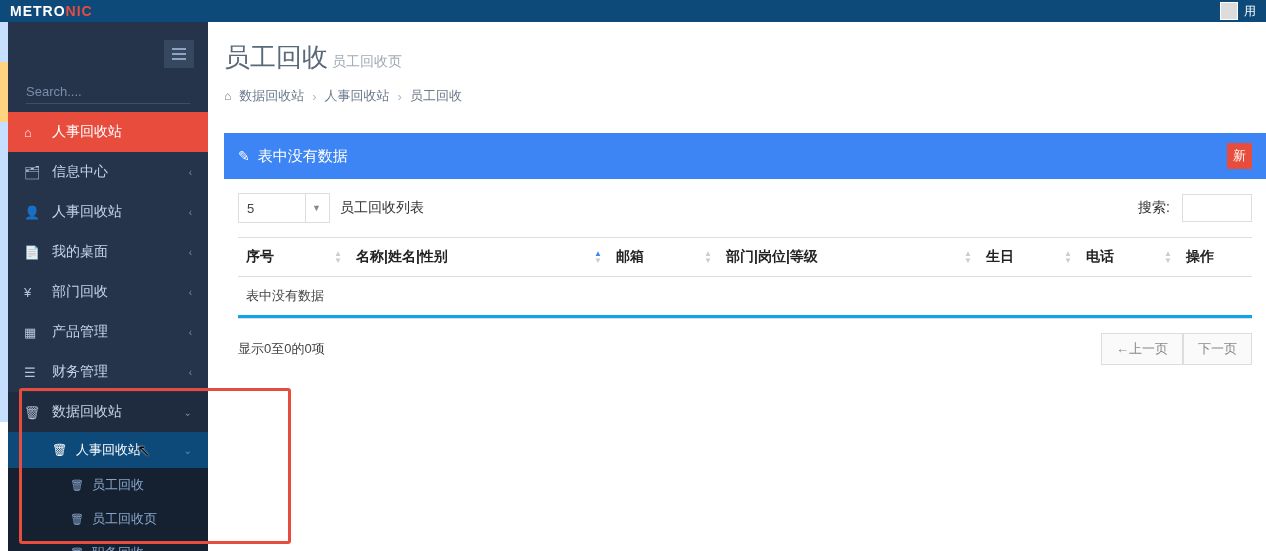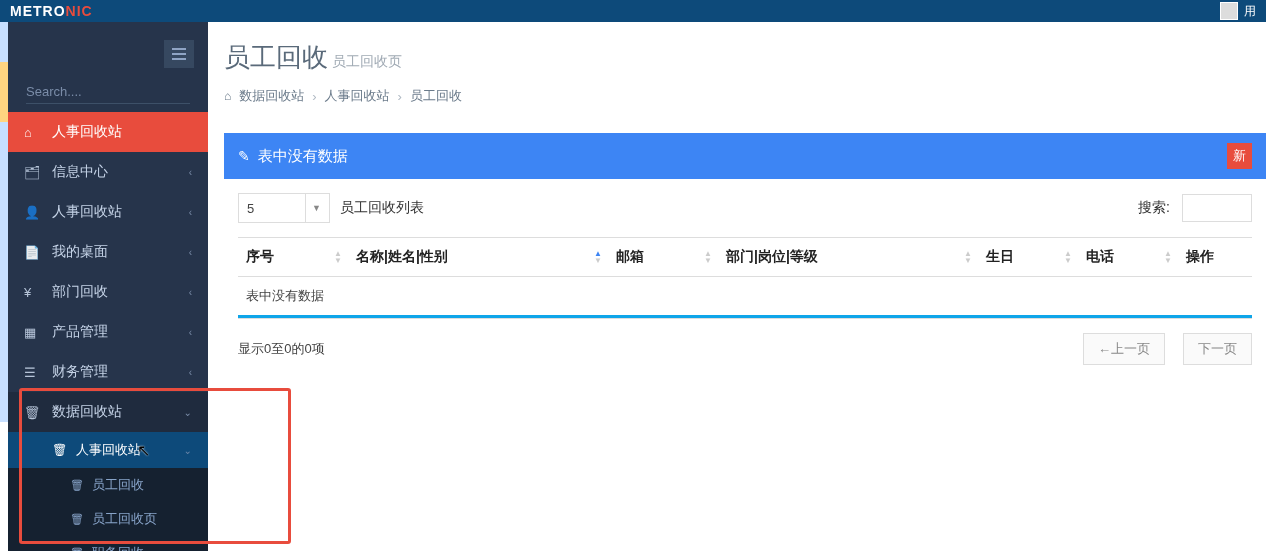--- a/index.html
+++ b/index.html
@@ -68,21 +68,21 @@
     .search-field { height: 28px; width: 70px; border: 1px solid #ddd; padding: 0 6px; font-size:13px; }
     
     .data-table { width: 100%; border-collapse: collapse; }
     .data-table th { text-align: left; font-size: 14px; color: #222; padding: 10px 8px; border-top: 1px solid #ddd; border-bottom: 1px solid #ddd; font-weight: bold; position: relative; }
     .sort-icons { position: absolute; right: 6px; top: 50%; transform: translateY(-50%); display:flex; flex-direction:column; gap:1px; line-height:6px;}
     .sort-icons span { font-size: 8px; color: #ccc; }
     .sort-icons .active-sort { color: #3d85f4; }
     .data-table td { padding: 10px 8px; font-size: 13px; color: #444; border-bottom: 4px solid #0ea5e9; }
     
     .table-footer { display: flex; align-items: center; padding-top: 14px; font-size: 13px; color: #444; border-top:1px solid #ddd; margin-top:-1px;}
-    .pagination { margin-left: auto; display: flex; gap: 18px; }
+    .pagination { margin-left: auto; display: flex; gap: 0; }
     .page-btn { border: 1px solid #ddd; padding: 6px 14px; color: #888; background: #fafafa; }
   </style>
 </head>
 <body>
 
 <div class="topbar">
   <span class="logo"><span>METRO</span><span class="logo-nic">NIC</span></span>
   <div class="topbar-right">
     <div class="avatar"></div>
     <span class="username">用</span>

